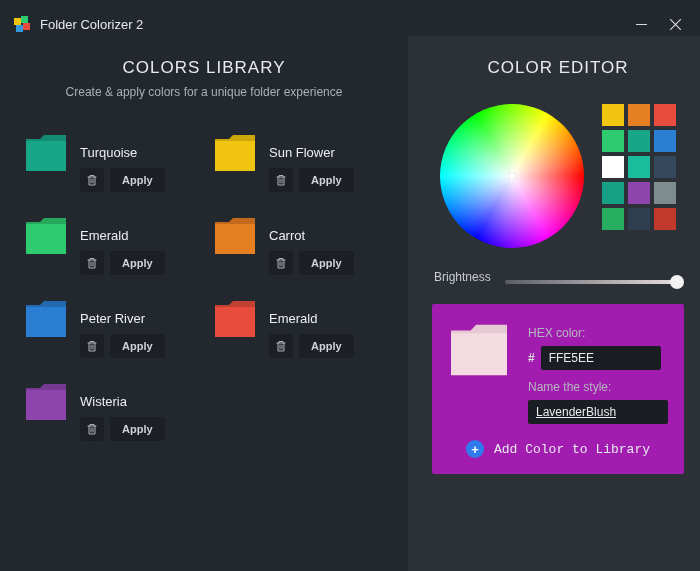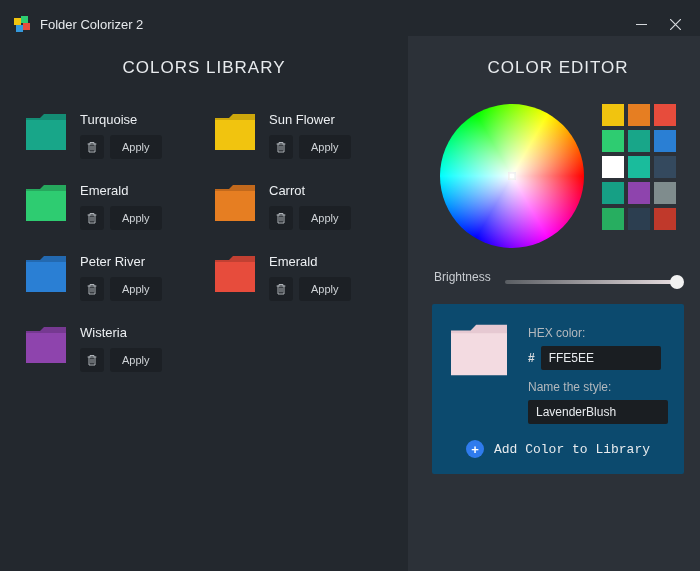--- a/index.html
+++ b/index.html
@@ -18,43 +18,43 @@
   .win-btn { width: 34px; height: 28px; display: flex; align-items: center; justify-content: center; color: #d5d8dc; }
   .content { display: flex; height: calc(571px - 36px); }
   .left { flex: 0 0 408px; padding: 22px 24px 10px 24px; }
   .right { flex: 1; background: #2c3138; padding: 22px 24px 12px 24px; position: relative; }
   h1 { text-align: center; color: #e8ebee; font-weight: 400; letter-spacing: 1px; font-size: 17px; }
   .sub { text-align: center; font-size: 12px; color: #a9afb5; margin-top: 7px; }
   .grid { display: grid; grid-template-columns: 1fr 1fr; column-gap: 18px; row-gap: 24px; margin-top: 34px; }
   .item { display: flex; align-items: flex-start; gap: 12px; }
   .folder { width: 44px; height: 40px; flex-shrink: 0; }
   .item .meta { display: flex; flex-direction: column; gap: 8px; }
-  .item .name { color: #eceff2; font-size: 13px; font-weight: 500; }
+  .item .name { color: #eceff2; font-size: 13px; font-weight: 500; margin-top: 12px; }
   .btns { display: flex; gap: 6px; }
   .iconbtn, .apply {
     background: #1c2025; border: none; color: #cfd3d7;
     height: 24px; border-radius: 3px; display: flex; align-items: center; justify-content: center;
     font-size: 11px; cursor: pointer;
   }
   .iconbtn { width: 24px; }
-  .apply { padding: 0 12px; }
+  .apply { padding: 0 12px; font-weight: bold; }
   
   .editor-top { display: flex; gap: 18px; margin-top: 26px; align-items: flex-start; justify-content: center; }
   .wheel { width: 144px; height: 144px; border-radius: 50%; position: relative;
     background: conic-gradient(from 90deg, red, magenta, blue, cyan, lime, yellow, red); }
   .wheel::after { content:""; position:absolute; inset:0; border-radius:50%;
     background: radial-gradient(circle at center, #fff 0%, rgba(255,255,255,0) 70%); }
   .wheel .picker { position:absolute; top:50%; left:50%; width:8px; height:8px; margin:-4px; border:2px solid #000; background:#fff; }
   .swatches { display:grid; grid-template-columns: repeat(3, 22px); grid-auto-rows:22px; gap:4px; }
   .sw { width:22px; height:22px; }
   .bright-row { display:flex; align-items:flex-end; gap:14px; margin-top:22px; padding: 0 2px; }
   .bright-row .lbl { font-size:12px; color:#c9cdd2; }
   .slider { flex:1; height:4px; background:linear-gradient(to right,#5a5e63,#ece1e4); position:relative; border-radius:2px; }
   .slider .thumb { position:absolute; right:-2px; top:50%; width:14px; height:14px; margin-top:-7px; background:#f2f2f2; border-radius:50%; }
-  .preview-box { background:#0c4a6e; margin-top:20px; padding:18px 16px 16px 16px; border-radius:2px; }
+  .preview-box { background:#a21caf; margin-top:20px; padding:18px 16px 16px 16px; border-radius:2px; }
   .preview-row { display:flex; gap:18px; align-items:flex-start; }
   .folder-preview { width:62px; height:56px; flex-shrink:0; }
   .fields { flex:1; display:flex; flex-direction:column; gap:6px; font-size:12px; }
   .hex-row { display:flex; align-items:center; gap:6px; }
   .hash { color:#d7dadd; font-weight:600; }
   .input { background:#1a1e22; color:#e8ebee; border:none; padding:5px 8px; font-size:12px; width:120px; border-radius:2px; }
   .lbl2 { color:#b3b8bd; font-size:12px; margin-top:4px; }
   .add-row { display:flex; align-items:center; justify-content:center; gap:10px; margin-top:16px; }
   .plus-badge { width:18px; height:18px; border-radius:50%; background:#2f7bed; color:#fff; display:flex; align-items:center; justify-content:center; font-size:13px; font-weight:700; }
   .add-txt { color:#e8ebee; font-size:13px;font-family:Liberation Mono, monospace; }
@@ -79,20 +79,21 @@
   <div class="win-btn">
     <svg width="11" height="11" viewBox="0 0 11 11">
         <path d="M0 0 L11 11 M11 0 L0 11" stroke="currentColor" stroke-width="1.2"></path>
       </svg>
   </div>
 </div>
 
 <div class="content">
   <div class="left">
     <h1>COLORS LIBRARY</h1>
+    <div class="sub">Create &amp; apply colors for a unique folder experience</div>
     <div class="grid" id="lib-grid">
         <div class="item">
           <svg class="folder" viewBox="0 0 44 40">
     <path d="M2 6 L16 6 L20 2 L42 2 L42 10 L2 10 Z" fill="#148c74"></path>
     <path d="M2 8 L42 8 L42 38 L2 38 Z" fill="#18a689"></path>
   </svg>
           <div class="meta">
        <div class="name">Turquoise</div>
        <div class="btns">
          <button class="iconbtn">
@@ -248,21 +249,21 @@
           <path d="M2 6 L16 6 L20 2 L42 2 L42 10 L2 10 Z" fill="#e6c9d2"></path>
           <path d="M2 8 L42 8 L42 38 L2 38 Z" fill="#f3dbe1"></path>
         </svg>
         <div class="fields">
           <div class="lbl2">HEX color:</div>
           <div class="hex-row">
             <span class="hash">#</span>
             <input class="input" value="FFE5EE" style="">
           </div>
           <div class="lbl2">Name the style:</div>
-          <input class="input" style="width: 140px;" value="LavenderBlush">
+          <input class="input" style="width: 140px; text-decoration: underline;" value="LavenderBlush">
         </div>
       </div>
       <div class="add-row">
         <div class="plus-badge">+</div>
         <span class="add-txt">Add Color to Library</span>
       </div>
     </div>
   </div>
 </div>
 

